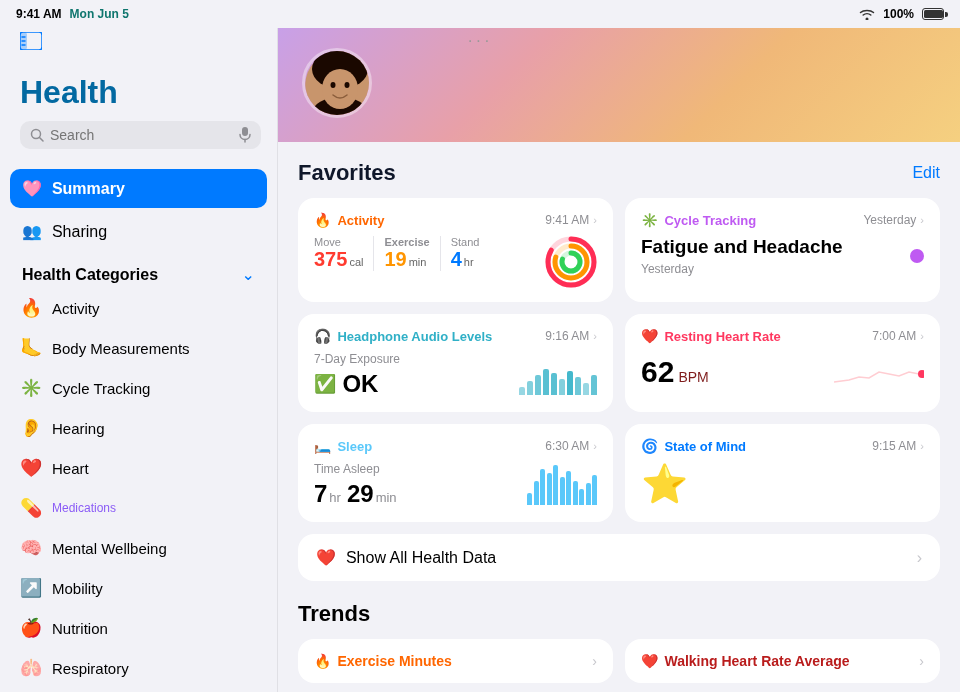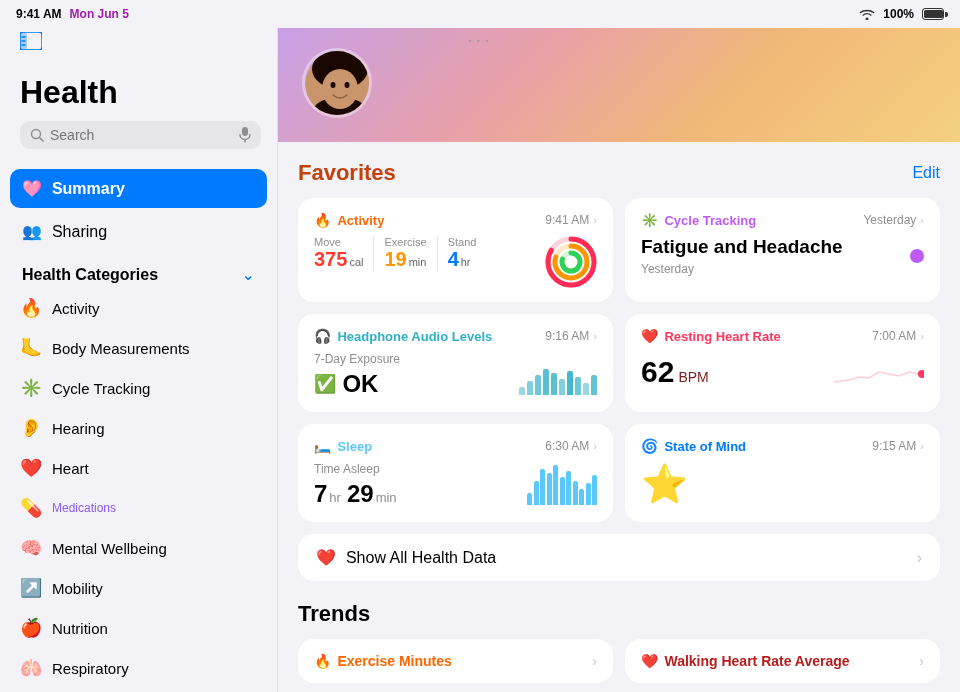--- a/index.html
+++ b/index.html
@@ -63,21 +63,21 @@
     .relative-wrapper { position: relative; }
   </style>
 </head>
 <body>
 
 <div class="relative-wrapper" style="position:relative; width:960px; height:692px; overflow:hidden;">
 
   <div class="status-bar" style="position:absolute; top:0; left:0; right:0; height:28px; background:#f2f2f7; z-index:10; display:flex; justify-content:space-between; align-items:center; padding: 0 16px;">
     <div style="display:flex; gap:8px; align-items:center;">
       <span style="font-size:12px; font-weight:700;">9:41 AM</span>
-      <span style="font-size:12px; color:#a21caf;">Mon Jun 5</span>
+      <span style="font-size:12px; color:#0f766e;">Mon Jun 5</span>
     </div>
     <div style="display:flex; gap:8px; align-items:center;">
 
       <svg width="16" height="12" viewBox="0 0 16 12">
         <path d="M8 9.5a1.5 1.5 0 1 1 0 3 1.5 1.5 0 0 1 0-3z" fill="#333"></path>
         <path d="M4.2 7c2.1-1.8 5.5-1.8 7.6 0" stroke="#333" stroke-width="1.5" fill="none" stroke-linecap="round"></path>
         <path d="M1.5 4.5C4.5 1.8 11.5 1.8 14.5 4.5" stroke="#333" stroke-width="1.5" fill="none" stroke-linecap="round"></path>
       </svg>
       <span style="font-size:12px; font-weight:600;">100%</span>
       <div class="battery-icon">
@@ -98,21 +98,21 @@
       <line x1="2" y1="9" x2="5" y2="9" stroke="#007aff" stroke-width="1.5" stroke-linecap="round"></line>
       <line x1="2" y1="13" x2="5" y2="13" stroke="#007aff" stroke-width="1.5" stroke-linecap="round"></line>
     </svg>
   </div>
 
   <div style="position:absolute; top:28px; left:0; right:0; bottom:0; display:flex;">
 
     <div class="sidebar" style="width:278px; background:#f2f2f7; border-right:1px solid #e0e0e5; overflow-y:auto; overflow-x:hidden; padding-top:10px;">
       <div style="padding: 8px 16px 8px 20px;">
         <div style="height:24px;"></div>
-        <div style="font-size:32px; font-weight:800; color:#000000; margin-bottom:10px; margin-top:4px;">Health</div>
+        <div style="font-size:32px; font-weight:800; color:#0369a1; margin-bottom:10px; margin-top:4px;">Health</div>
 
         <div style="display:flex; align-items:center; background:#e5e5ea; border-radius:10px; padding:6px 10px; gap:6px; margin-bottom:12px;">
           <svg width="14" height="14" viewBox="0 0 14 14">
             <circle cx="6" cy="6" r="4.5" stroke="#8e8e93" stroke-width="1.5" fill="none"></circle>
             <line x1="9.5" y1="9.5" x2="13" y2="13" stroke="#8e8e93" stroke-width="1.5" stroke-linecap="round"></line>
           </svg>
           <input type="text" style="border: none; background: transparent; font-size: 14px; color: rgb(60, 60, 67); flex: 1 1 0%; outline: none;" placeholder="Search">
           <svg width="12" height="16" viewBox="0 0 12 16">
             <rect x="3" y="0" width="6" height="9" rx="3" fill="#8e8e93"></rect>
             <path d="M1 7.5c0 2.8 2.2 5 5 5s5-2.2 5-5" stroke="#8e8e93" stroke-width="1.5" fill="none" stroke-linecap="round"></path>
@@ -204,21 +204,21 @@
             <ellipse cx="42" cy="34" rx="2.5" ry="3" fill="#1a0800"></ellipse>
 
             <path d="M28 44 Q35 50 42 44" stroke="#8b5e3c" stroke-width="1.5" fill="none" stroke-linecap="round"></path>
           </svg>
         </div>
       </div>
 
       <div style="padding:18px 20px 20px;">
 
         <div style="display:flex; justify-content:space-between; align-items:center; margin-bottom:12px;">
-          <span style="font-size:22px; font-weight:700; color:#c2410c;">Favorites</span>
+          <span style="font-size:22px; font-weight:700; color:#0f172a;">Favorites</span>
           <span style="color:#007aff; font-size:16px; font-weight:500; cursor:pointer;">Edit</span>
         </div>
 
         <div style="display:grid; grid-template-columns:1fr 1fr; gap:12px; margin-bottom:12px;">
 
           <div style="background:#fff; border-radius:16px; padding:14px 16px; cursor:pointer;">
             <div style="display:flex; justify-content:space-between; align-items:center; margin-bottom:8px;">
               <div style="display:flex; align-items:center; gap:6px;">
                 <span style="font-size:14px; color:#ff6600;">🔥</span>
                 <span style="font-size:13px; font-weight:600; color:#ff6600;">Activity</span>
@@ -231,21 +231,21 @@
             <div style="display:flex; align-items:flex-start; justify-content:space-between;">
               <div style="display:flex; align-items:flex-start; gap:0;">
                 <div style="padding-right:10px; border-right:1px solid #e5e5ea; margin-right:10px;">
                   <div style="font-size:11px; color:#8e8e93; font-weight:500;">Move</div>
                   <div style="display:flex; align-items:baseline; gap:2px;">
                     <span style="font-size:20px; font-weight:700; color:#ff3b30;">375</span>
                     <span style="font-size:11px; color:#666; font-weight:500;">cal</span>
                   </div>
                 </div>
                 <div style="padding-right:10px; border-right:1px solid #e5e5ea; margin-right:10px;">
-                  <div style="font-size:11px; color:#8e8e93; font-weight:400;">Exercise</div>
+                  <div style="font-size:11px; color:#8e8e93; font-weight:700;">Exercise</div>
                   <div style="display:flex; align-items:baseline; gap:2px;">
                     <span style="font-size:20px; font-weight:700; color:#ff9500;">19</span>
                     <span style="font-size:11px; color:#666; font-weight:500;">min</span>
                   </div>
                 </div>
                 <div>
                   <div style="font-size:11px; color:#8e8e93; font-weight:500;">Stand</div>
                   <div style="display:flex; align-items:baseline; gap:2px;">
                     <span style="font-size:20px; font-weight:700; color:#007aff;">4</span>
                     <span style="font-size:11px; color:#666; font-weight:500;">hr</span>

